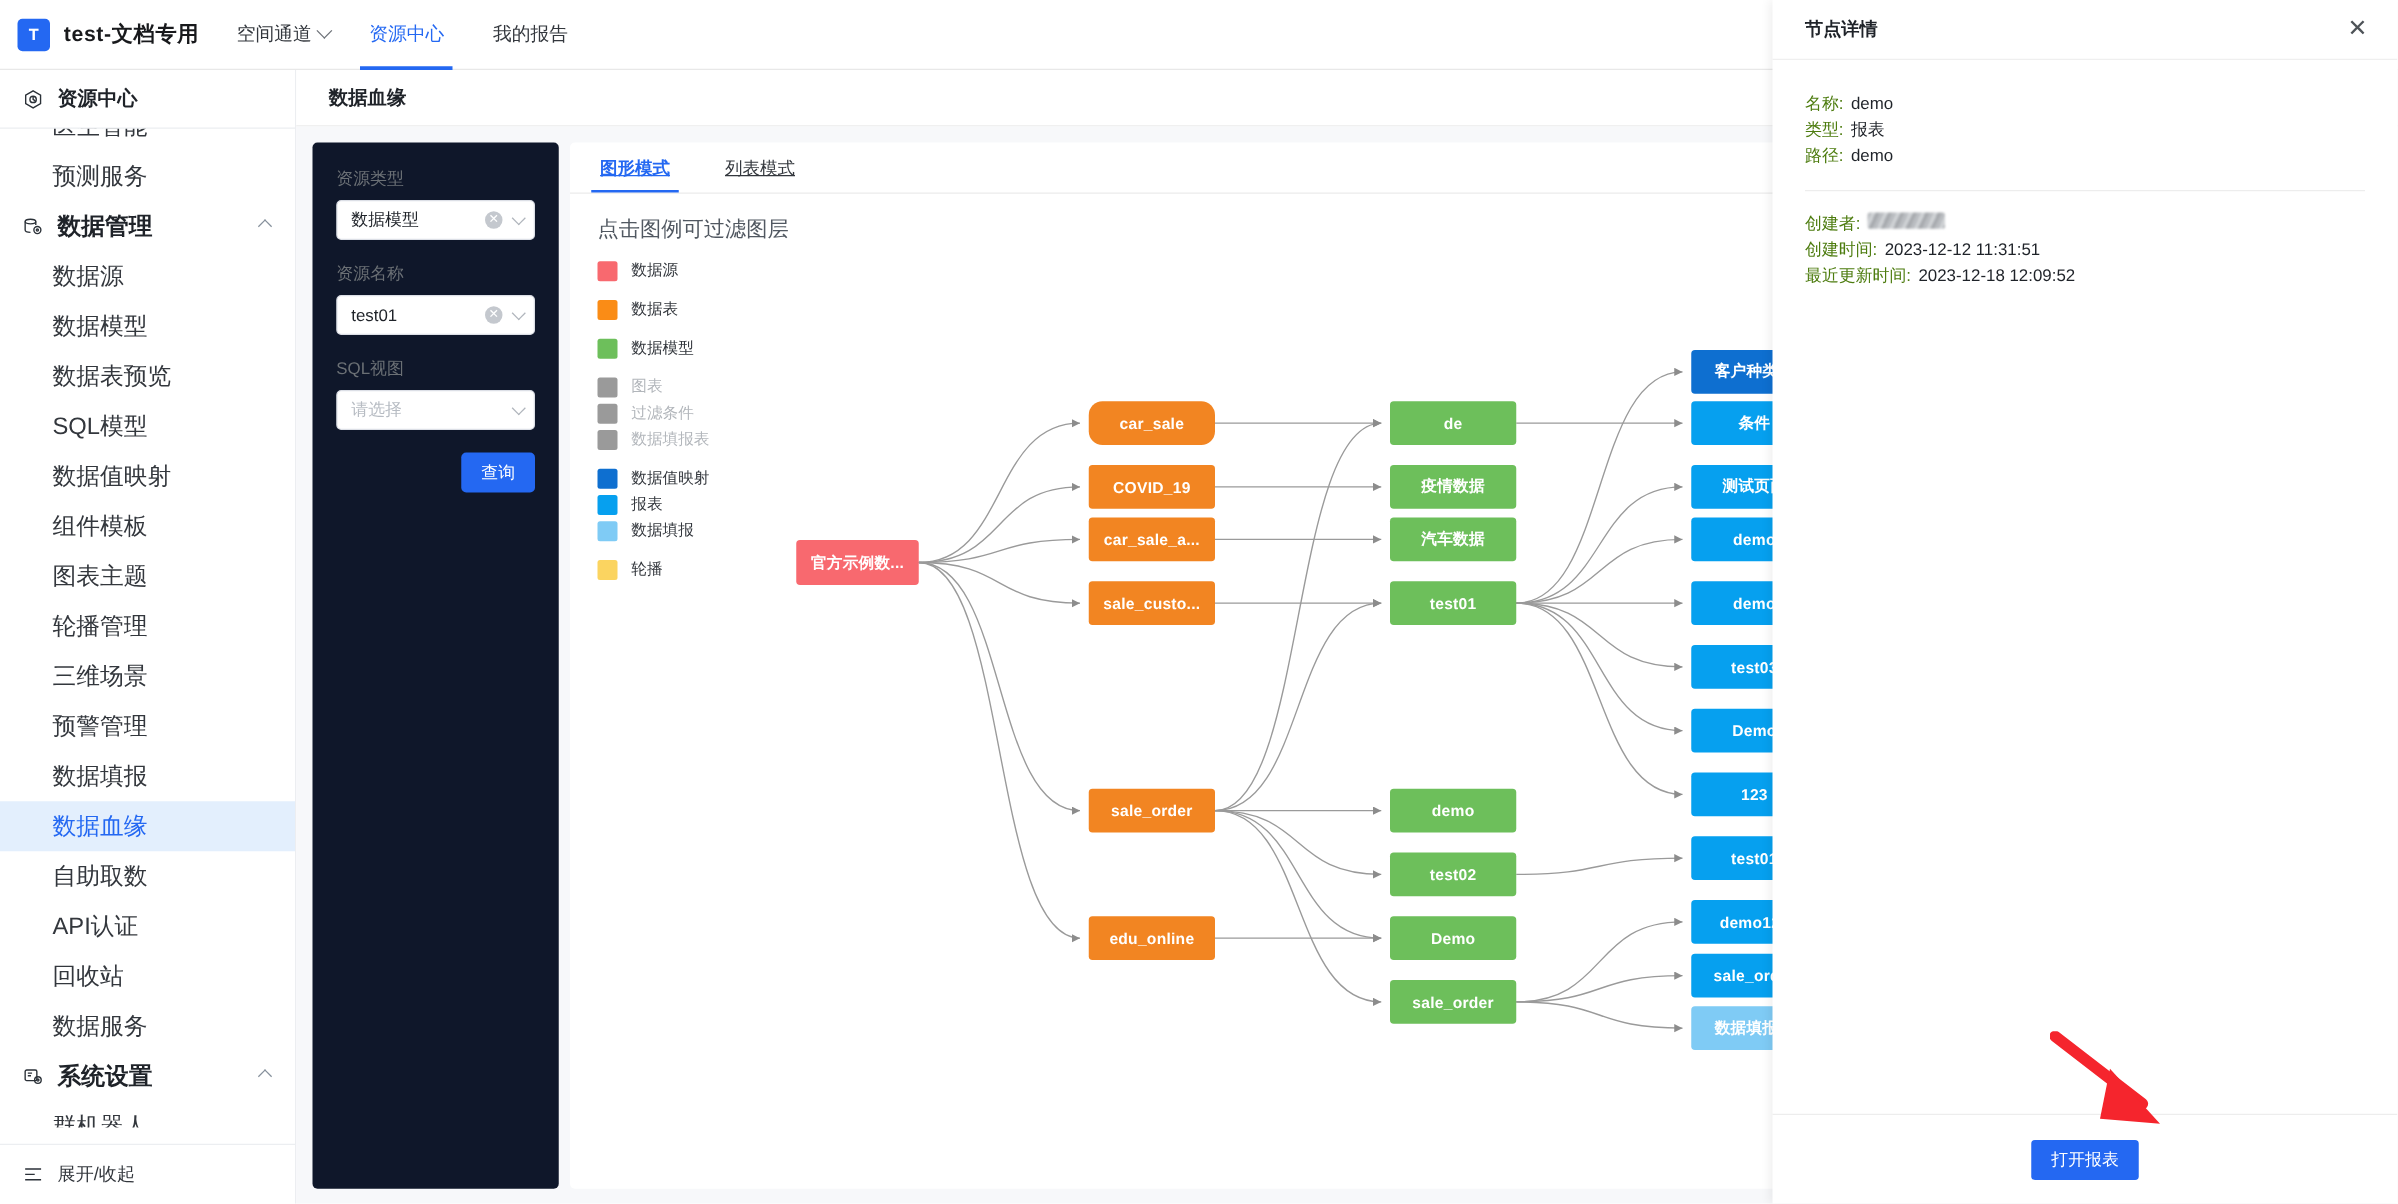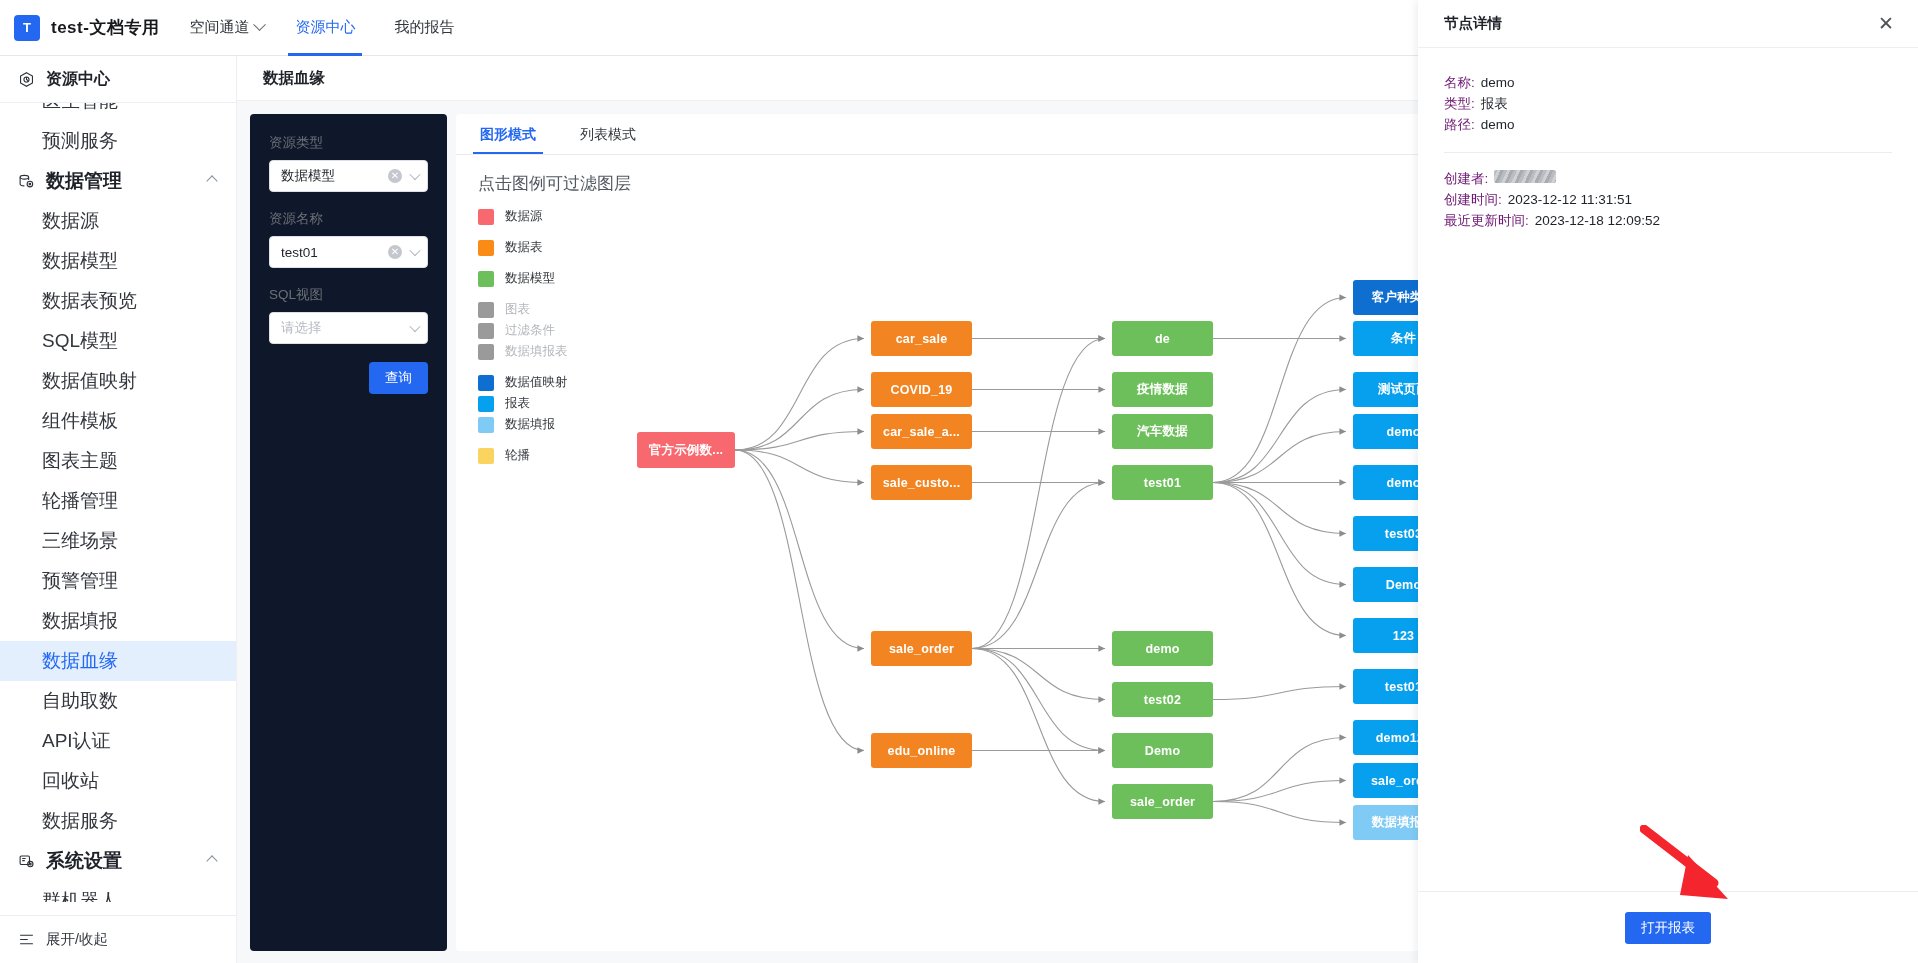--- a/index.html
+++ b/index.html
@@ -91,21 +91,21 @@
   .f-caret.solo { margin-left: auto; }
   .btn-query {
     background: #2468f2; color: #fff; font-size: 13.5px; border: none; border-radius: 4px;
     height: 32px; padding: 0 16px; float: right; cursor: pointer; font-family: inherit;
   }
 
   .graph-card { flex: 1; background: #fff; border-radius: 4px; position: relative; overflow: hidden; }
   .gtabs { display: flex; padding: 0 22px; height: 40px; align-items: flex-end; }
   .gtab {
     font-size: 14px; color: #33373d; padding: 0 2px 10px 2px; margin-right: 40px;
-    position: relative; cursor: pointer;
+    position: relative; cursor: pointer; text-decoration: underline;
   }
   .gtab.active { color: #2468f2; font-weight: 600; }
   .gtab.active::after { content:""; position:absolute; left:-5px; right:-5px; bottom:0; height:2.5px; background:#2468f2; }
   .gtabs-line { height: 1px; background: #ececec; margin: 0 0 0 0; }
 
   .legend { position: absolute; left: 22px; top: 58px; width: 160px; }
   .legend-title { font-size: 17px; color: #515861; margin-bottom: 11px; }
   .lg-group { margin-bottom: 10px; }
   .lg-row { display: flex; align-items: center; height: 21px; cursor: pointer; }
   .lg-sw { width: 16px; height: 16px; border-radius: 2px; flex: none; margin-right: 11px; }
@@ -128,21 +128,21 @@
   }
   .dr-head {
     height: 48px; display: flex; align-items: center; padding: 0 24px 0 26px;
     border-bottom: 1px solid #efefef;
     justify-content: flex-end;
   }
   .dr-title { font-size: 14.5px; font-weight: 700; color: #1f2329; }
   .dr-close { margin-left: auto; font-size: 19px; color: #4e5358; cursor: pointer; line-height: 1; }
   .dr-body { flex: 1; padding: 24px 26px 0 26px; position: relative; }
   .dr-line { font-size: 13.5px; color: #1f2329; line-height: 21px; display:flex; }
-  .dr-key { color:#701a75; }
+  .dr-key { color:#4d7c0f; }
   .dr-val { margin-left: 6px; }
   .dr-sep { height: 1px; background: #ededed; margin: 17px 0 15px 0; }
   .redacted {
     display: inline-block; width: 62px; height: 13px; margin-left: 6px;
     background: repeating-linear-gradient(115deg,#b9bcc0 0 3px,#cfd2d5 3px 6px,#a8abaf 6px 9px);
     border-radius: 2px; position: relative; top: 2px; filter: blur(.7px);
   }
   .dr-foot {
     height: 72px; border-top: 1px solid #ededed; display: flex; align-items: center;
     justify-content: center; flex: none;
@@ -374,21 +374,21 @@
                   <path d="M757,327.5 C830.15,327.5 816.85,429.5 890,429.5"></path>
                   <path d="M757,327.5 C830.15,327.5 816.85,480.5 890,480.5"></path>
                   <path d="M757,544.5 C830.15,544.5 816.85,531.5 890,531.5"></path>
                   <path d="M757,646.5 C830.15,646.5 816.85,582.5 890,582.5"></path>
                   <path d="M757,646.5 C830.15,646.5 816.85,625.5 890,625.5"></path>
                   <path d="M757,646.5 C830.15,646.5 816.85,667.5 890,667.5"></path>
                 </g>
             </svg>
             <div id="nodes">
                 <div class="node" style="left: 181px; top: 277px; width: 98px; height: 36px; background: rgb(248, 105, 111);">官方示例数...</div>
-                <div class="node" style="left: 415px; top: 166px; width: 101px; height: 35px; background: rgb(242, 133, 34);">car_sale</div>
+                <div class="node" style="left: 415px; top: 166px; width: 101px; height: 35px; background: rgb(242, 133, 34); border-radius: 11px;">car_sale</div>
                 <div class="node" style="left: 415px; top: 217px; width: 101px; height: 35px; background: rgb(242, 133, 34);">COVID_19</div>
                 <div class="node" style="left: 415px; top: 259px; width: 101px; height: 35px; background: rgb(242, 133, 34);">car_sale_a...</div>
                 <div class="node" style="left: 415px; top: 310px; width: 101px; height: 35px; background: rgb(242, 133, 34);">sale_custo...</div>
                 <div class="node" style="left: 415px; top: 476px; width: 101px; height: 35px; background: rgb(242, 133, 34);">sale_order</div>
                 <div class="node" style="left: 415px; top: 578px; width: 101px; height: 35px; background: rgb(242, 133, 34);">edu_online</div>
                 <div class="node" style="left: 656px; top: 166px; width: 101px; height: 35px; background: rgb(109, 191, 91);">de</div>
                 <div class="node" style="left: 656px; top: 217px; width: 101px; height: 35px; background: rgb(109, 191, 91);">疫情数据</div>
                 <div class="node" style="left: 656px; top: 259px; width: 101px; height: 35px; background: rgb(109, 191, 91);">汽车数据</div>
                 <div class="node" style="left: 656px; top: 310px; width: 101px; height: 35px; background: rgb(109, 191, 91);">test01</div>
                 <div class="node" style="left: 656px; top: 476px; width: 101px; height: 35px; background: rgb(109, 191, 91);">demo</div>

